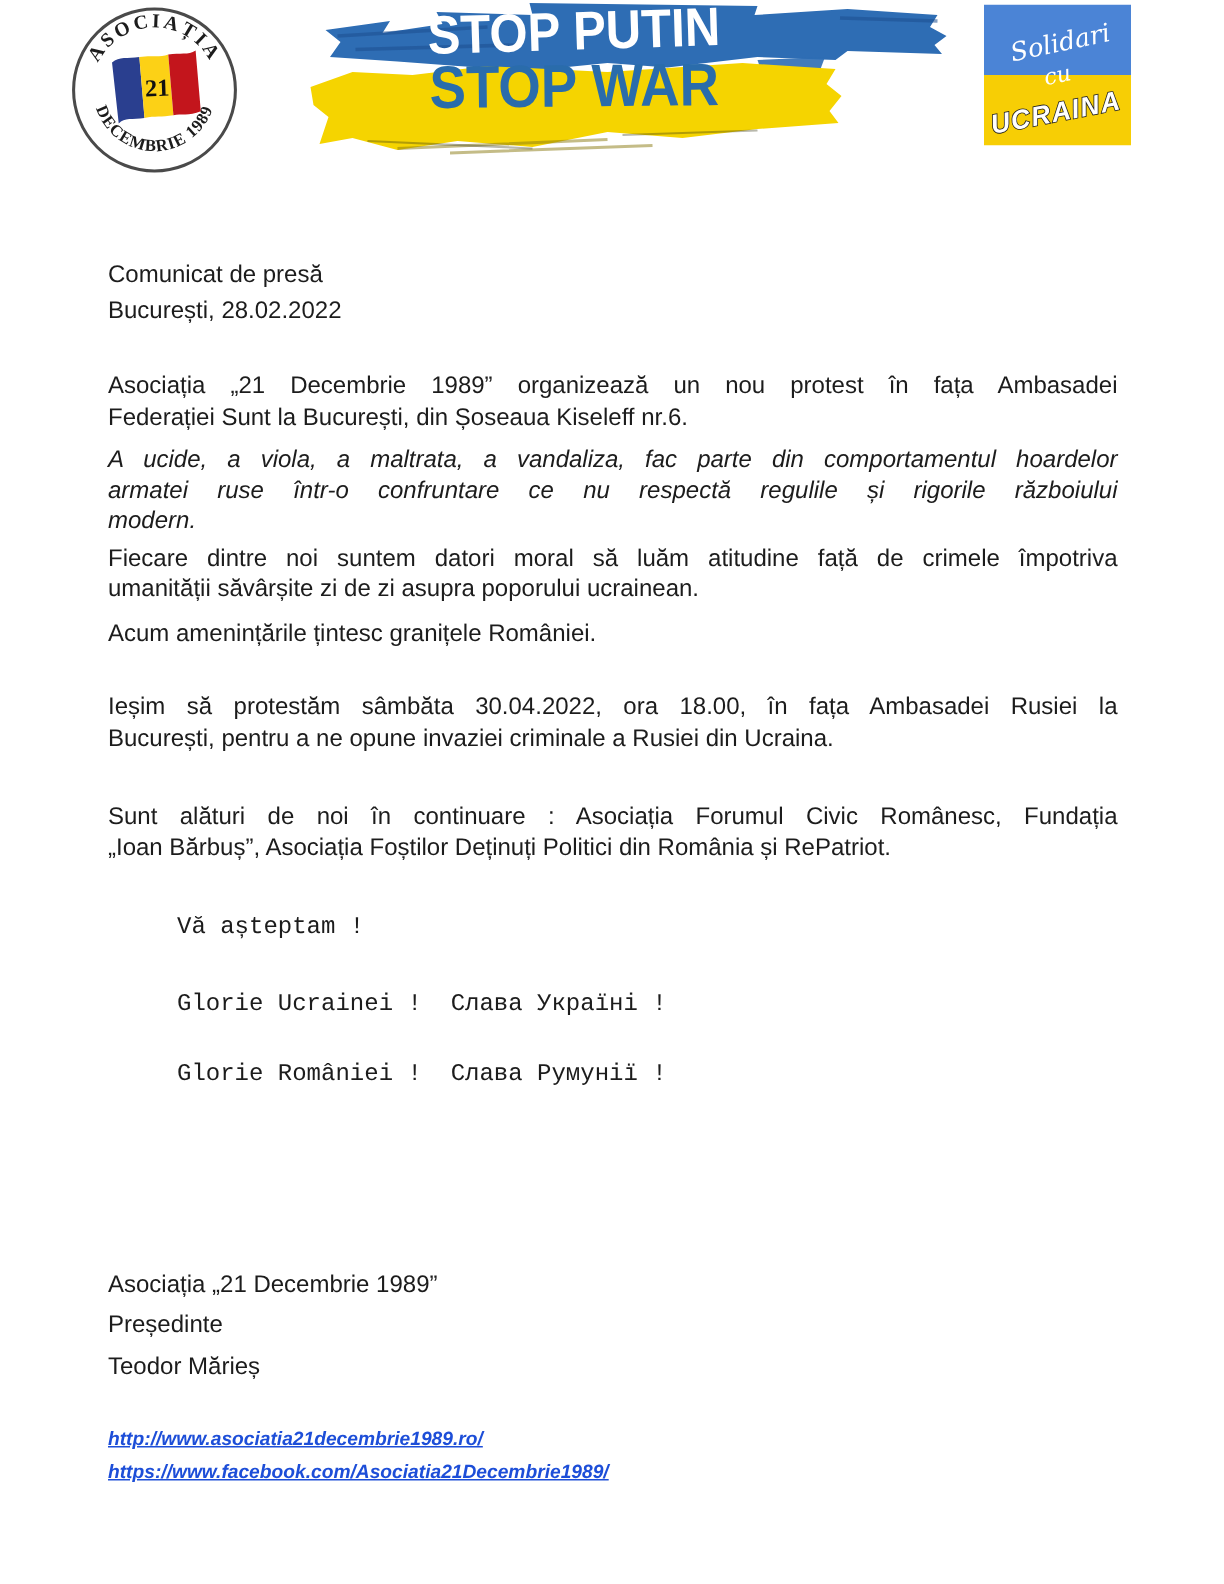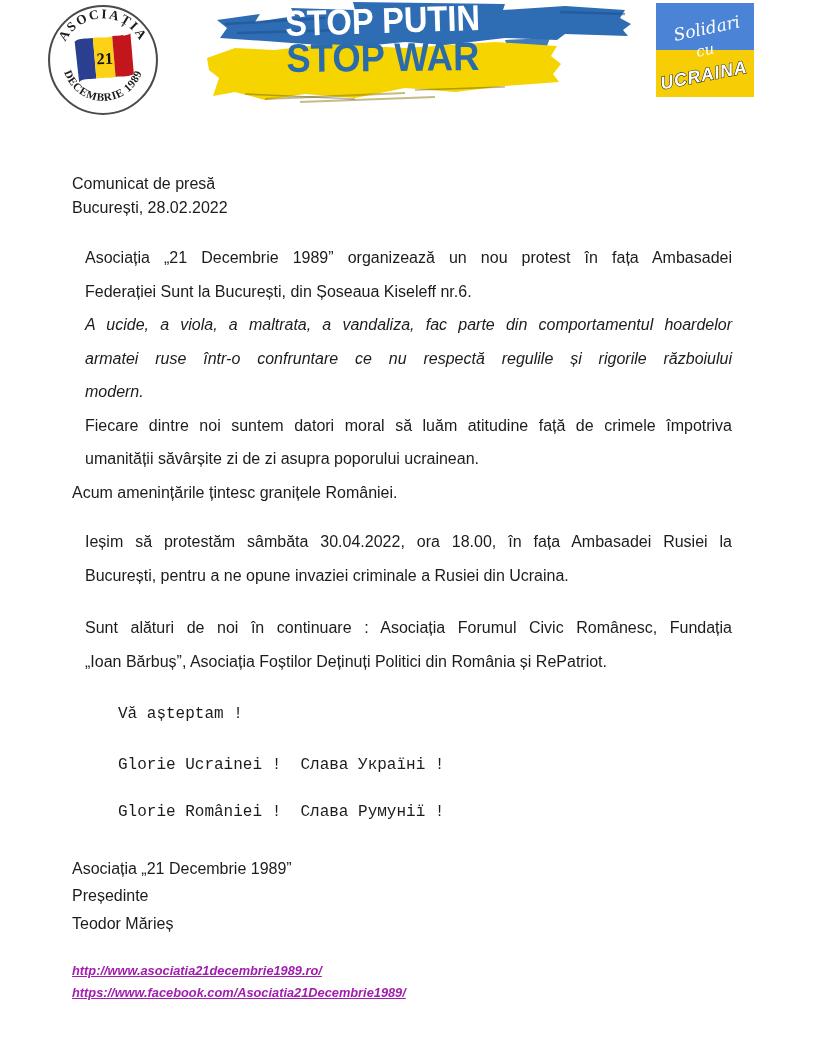--- a/index.html
+++ b/index.html
@@ -9,30 +9,30 @@
     font-family:"Liberation Sans", sans-serif; color:#1c1c1c;
   }
   
   .logo   { position:absolute; left:46px;  top:3px;  width:114px; height:114px; }
   .banner { position:absolute; left:205px; top:0;    width:430px; height:106px; }
   .badge  { position:absolute; left:656px; top:3px;  width:98px;  height:94px;  }
   
   .content { position:absolute; left:72px; top:174px; width:673px;
              font-size:16px; line-height:20.5px; }
   .blk   { margin:0; }
-  .line  { margin:13px; }
+  .line  { margin:0; }
   .jline { text-align:justify; text-align-last:justify; }
   .indent{ padding-left:46px; white-space:pre-wrap;font-family:Liberation Mono, monospace; }
   .mt3  { margin-top:3px;  } .mt4  { margin-top:4px;  } .mt8  { margin-top:8px;font-style:italic;  }
   .mt9  { margin-top:9px;  } .mt27 { margin-top:27px; }
   .mt29 { margin-top:29px; } .mt30 { margin-top:30px; } .mt32 { margin-top:32px; }
-  .mt84 { margin-top:36px; }
+  .mt84 { margin-top:120px; }
   .sigline { margin-bottom:7px; }
   .links { margin-top:26px; font-size:12.8px; line-height:22px; }
-  .doclink { display:block; width:fit-content; color:#a21caf; font-style:italic;
+  .doclink { display:block; width:fit-content; color:#1d4ed8; font-style:italic;
              font-weight:bold; text-decoration:underline; cursor:pointer; }
 </style>
 </head>
 <body>
 
 <div class="page">
 
   <svg class="logo" viewBox="0 0 112 112">
     <circle cx="56" cy="56" r="53" fill="#ffffff" stroke="#4a4a4a" stroke-width="2"></circle>
     <defs>

